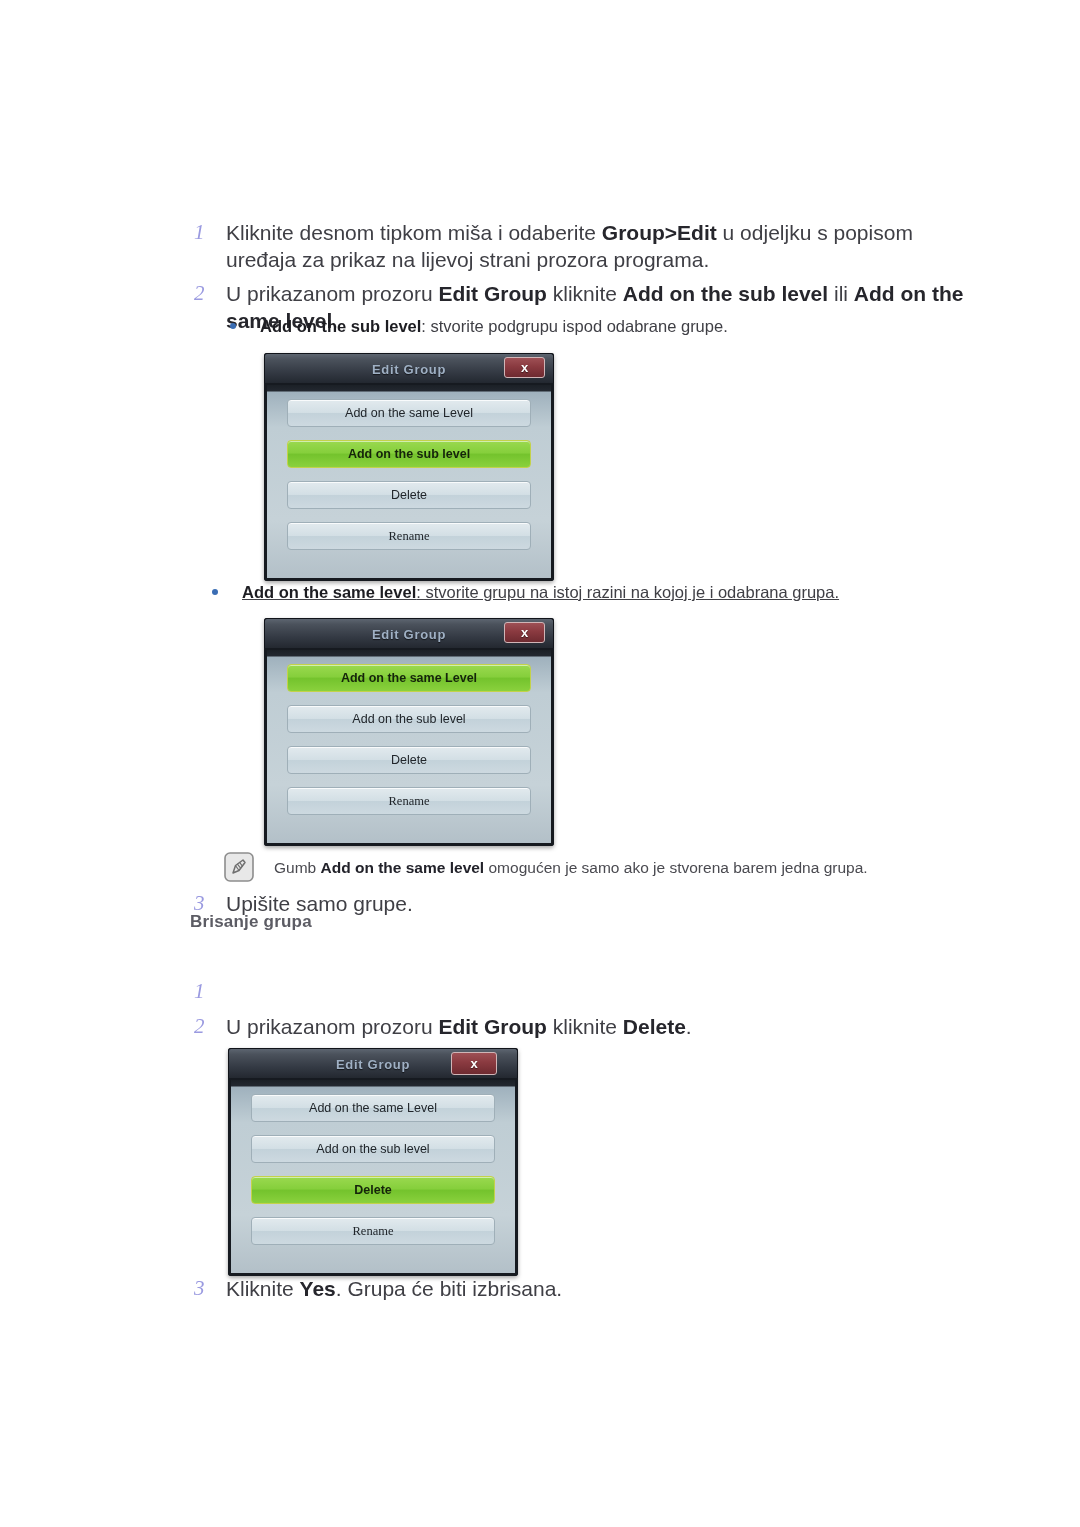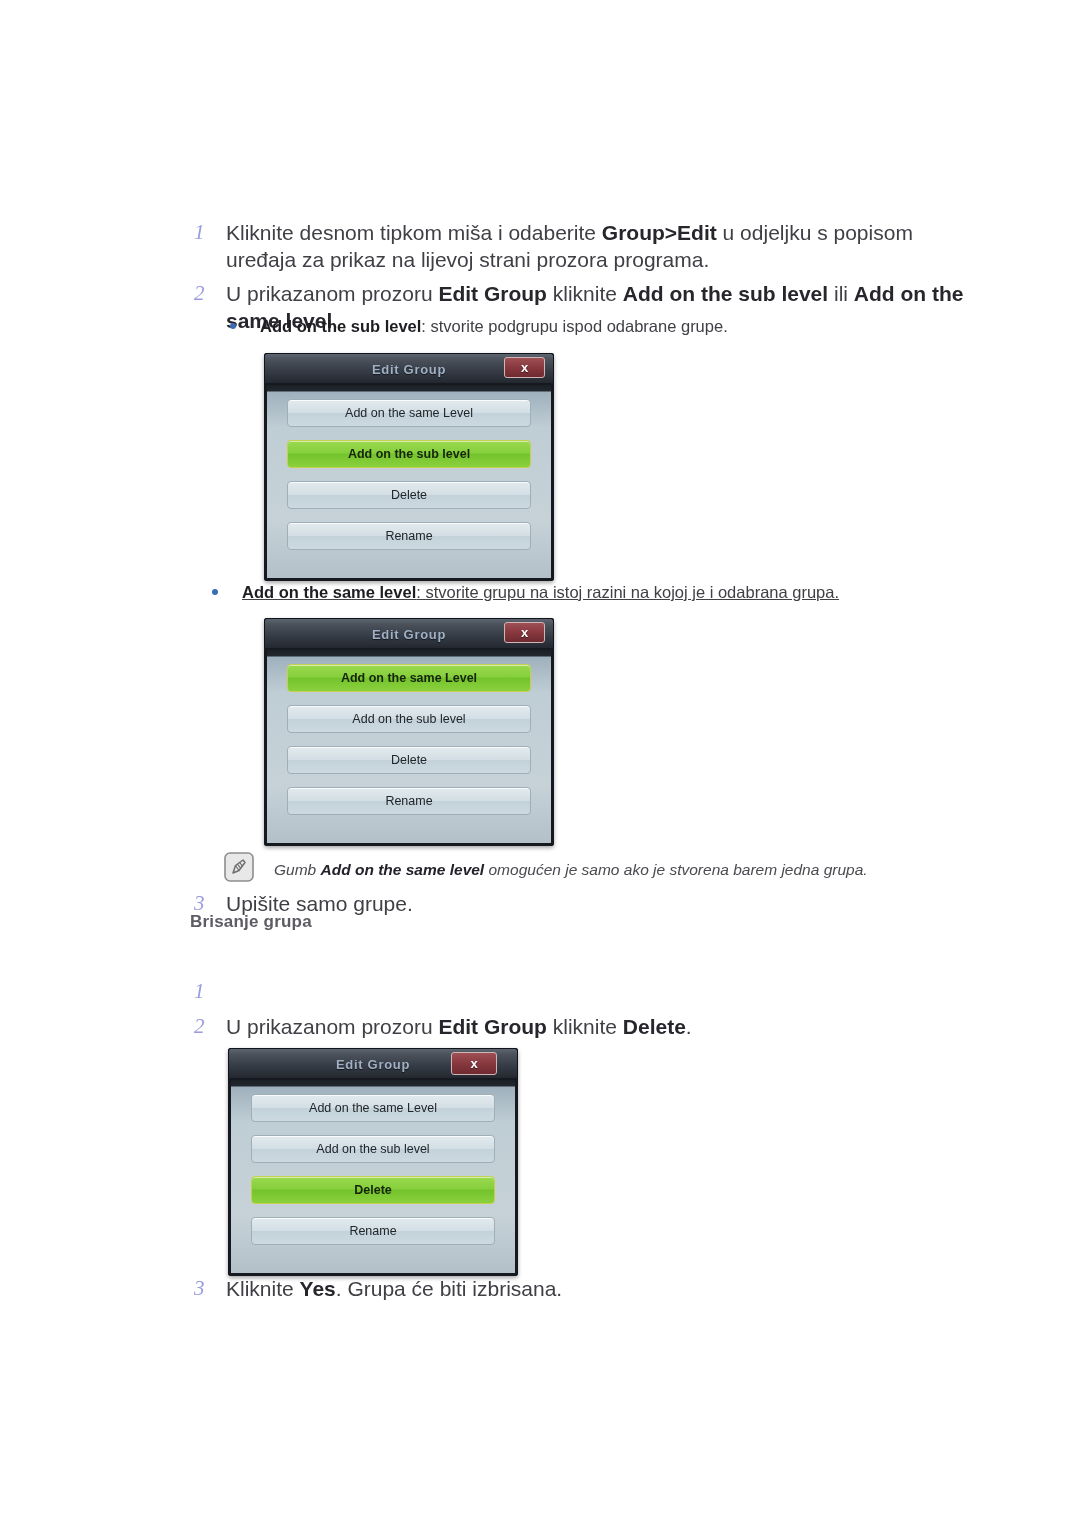--- a/index.html
+++ b/index.html
@@ -80,22 +80,21 @@
     font-size: 17px;
     font-weight: bold;
     color: #5c5c64;
     letter-spacing: .2px;
   }
 
   
   .note {
     position: absolute;
     display: flex;
-    align-items: flex-end;
-    font-style: italic;
+    align-items: center;
   }
   .note-icon {
     flex: 0 0 50px;
     padding-top: 2px;
   }
   .note-icon svg { display: block; }
   .note-text {
     font-size: 15.5px;
     line-height: 24px;
     color: #4a4a50;
@@ -165,21 +164,21 @@
     line-height: 26px;
     text-align: center;
     font-size: 12.5px;
     color: #20252a;
     border: 1px solid #9fafb8;
     border-radius: 4px;
     background: linear-gradient(180deg,#e2eaee 0%, #d3dfe5 48%, #c3d2da 52%, #cdd9e0 100%);
     box-shadow: inset 0 1px 0 rgba(255,255,255,.8);
     margin-bottom: 13px;
   }
-  .dlg-btn:last-child { margin-bottom: 12px; }
+  .dlg-btn:last-child { margin-bottom: 12px; font-family: Liberation Serif, serif; }
   .dlg-btn.active {
     font-weight: bold;
     color: #15240a;
     border: 1px solid #c3d24a;
     background: linear-gradient(180deg,#9ad94f 0%, #86cf3c 45%, #74c32d 52%, #8ad13d 100%);
     box-shadow: inset 0 1px 0 rgba(255,255,255,.55);
   }
 </style>
 </head>
 <body>

